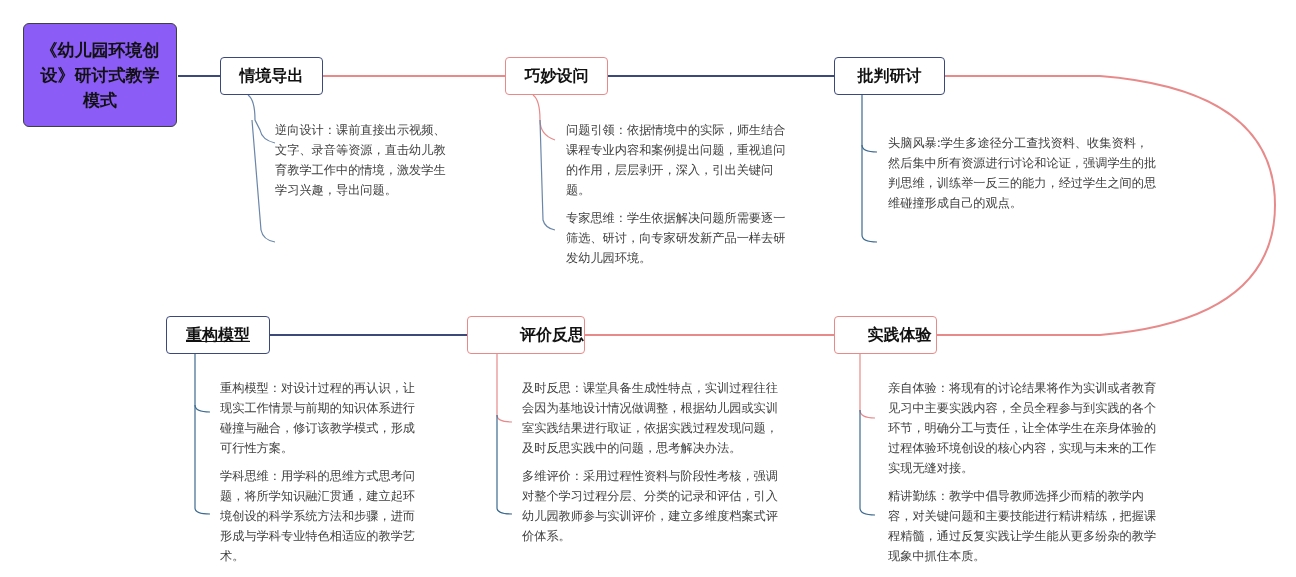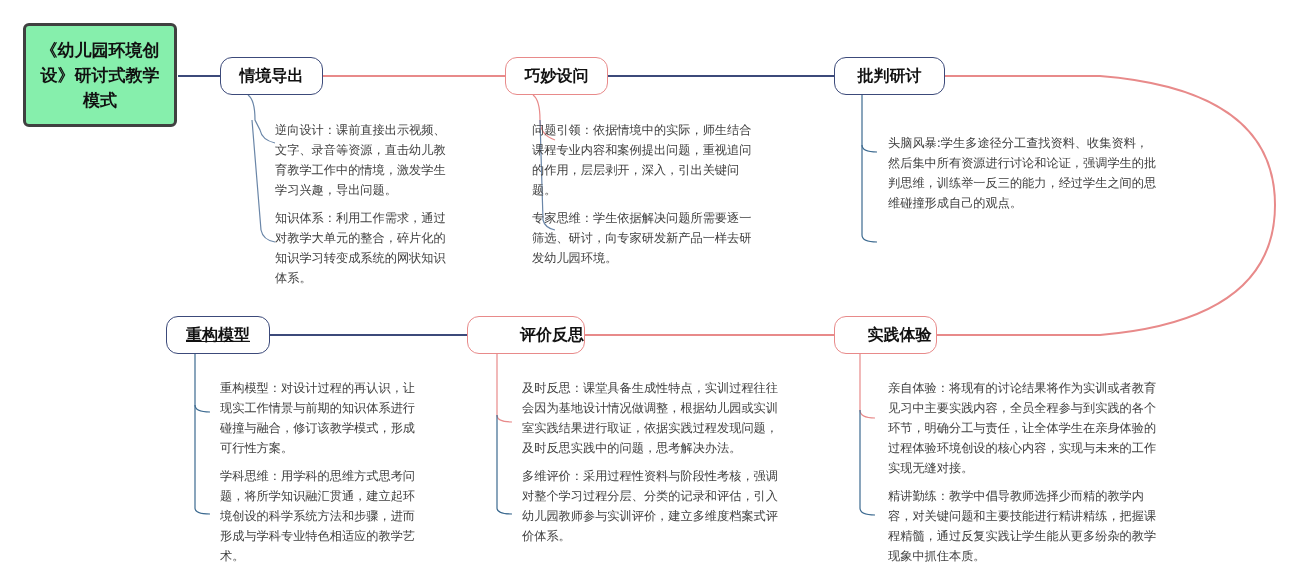--- a/index.html
+++ b/index.html
@@ -1,24 +1,24 @@
 <!DOCTYPE html>
 <html><head>
 <meta charset="utf-8">
 <style>
   html, body { margin:0; padding:0; background:#ffffff; }
   body { width:1296px; height:577px; position:relative; overflow:hidden;
          font-family:"DejaVu Sans","Liberation Sans",sans-serif; color:#222; }
   svg.links { position:absolute; left:0; top:0; width:1296px; height:577px; }
   .root { position:absolute; left:23px; top:23px; width:154px; height:104px;
-          border:3px solid #404040; border-radius:6px; box-sizing:border-box;
-          background:#86efac; display:flex; align-items:center; justify-content:center;
+          border:1px solid #404040; border-radius:6px; box-sizing:border-box;
+          background:#8b5cf6; display:flex; align-items:center; justify-content:center;
           text-align:center; font-weight:bold; font-size:17px; line-height:25px; color:#111; }
   .root span { display:block; width:130px; }
-  .node { position:absolute; height:38px; box-sizing:border-box; border-radius:12px;
+  .node { position:absolute; height:38px; box-sizing:border-box; border-radius:4px;
           background:#fff; display:flex; align-items:center; justify-content:center;
           font-weight:bold; font-size:16px; color:#111; }
   .node.blue { border:1.5px solid #3c4a7a; }
   .node.red  { border:1.5px solid #e88a8a; }
   .detail { position:absolute; font-size:12.2px; line-height:20px; color:#404040; }
   .detail p { margin:0 0 8px 0; }
 </style>
 </head>
 <body>
 
@@ -57,27 +57,26 @@
 
 <div class="root">
   <span>《幼儿园环境创设》研讨式教学模式</span>
 </div>
 
 <div class="node blue" style="left:220px; top:57px; width:103px;">
   <span>情境导出</span>
 </div>
 <div class="detail" style="left:275px; top:120px; width:180px;">
   <p>逆向设计：课前直接出示视频、文字、录音等资源，直击幼儿教育教学工作中的情境，激发学生学习兴趣，导出问题。</p>
-  <p>知识体系：利用工作需求，通过对教学大单元的整合，碎片化的知识学习转变成系统的网状知识体系。</p>
 </div>
 
 <div class="node red" style="left:505px; top:57px; width:103px;">
   <span>巧妙设问</span>
 </div>
-<div class="detail" style="left:532px; top:120px; width:222px;">
+<div class="detail" style="left:566px; top:120px; width:222px;">
   <p>问题引领：依据情境中的实际，师生结合课程专业内容和案例提出问题，重视追问的作用，层层剥开，深入，引出关键问题。</p>
   <p>专家思维：学生依据解决问题所需要逐一筛选、研讨，向专家研发新产品一样去研发幼儿园环境。</p>
 </div>
 
 <div class="node blue" style="left:834px; top:57px; width:111px;">
   <span>批判研讨</span>
 </div>
 <div class="detail" style="left:888px; top:120px; width:272px;margin-top:13px;">
   <p>头脑风暴:学生多途径分工查找资料、收集资料，然后集中所有资源进行讨论和论证，强调学生的批判思维，训练举一反三的能力，经过学生之间的思维碰撞形成自己的观点。</p>
 </div>

